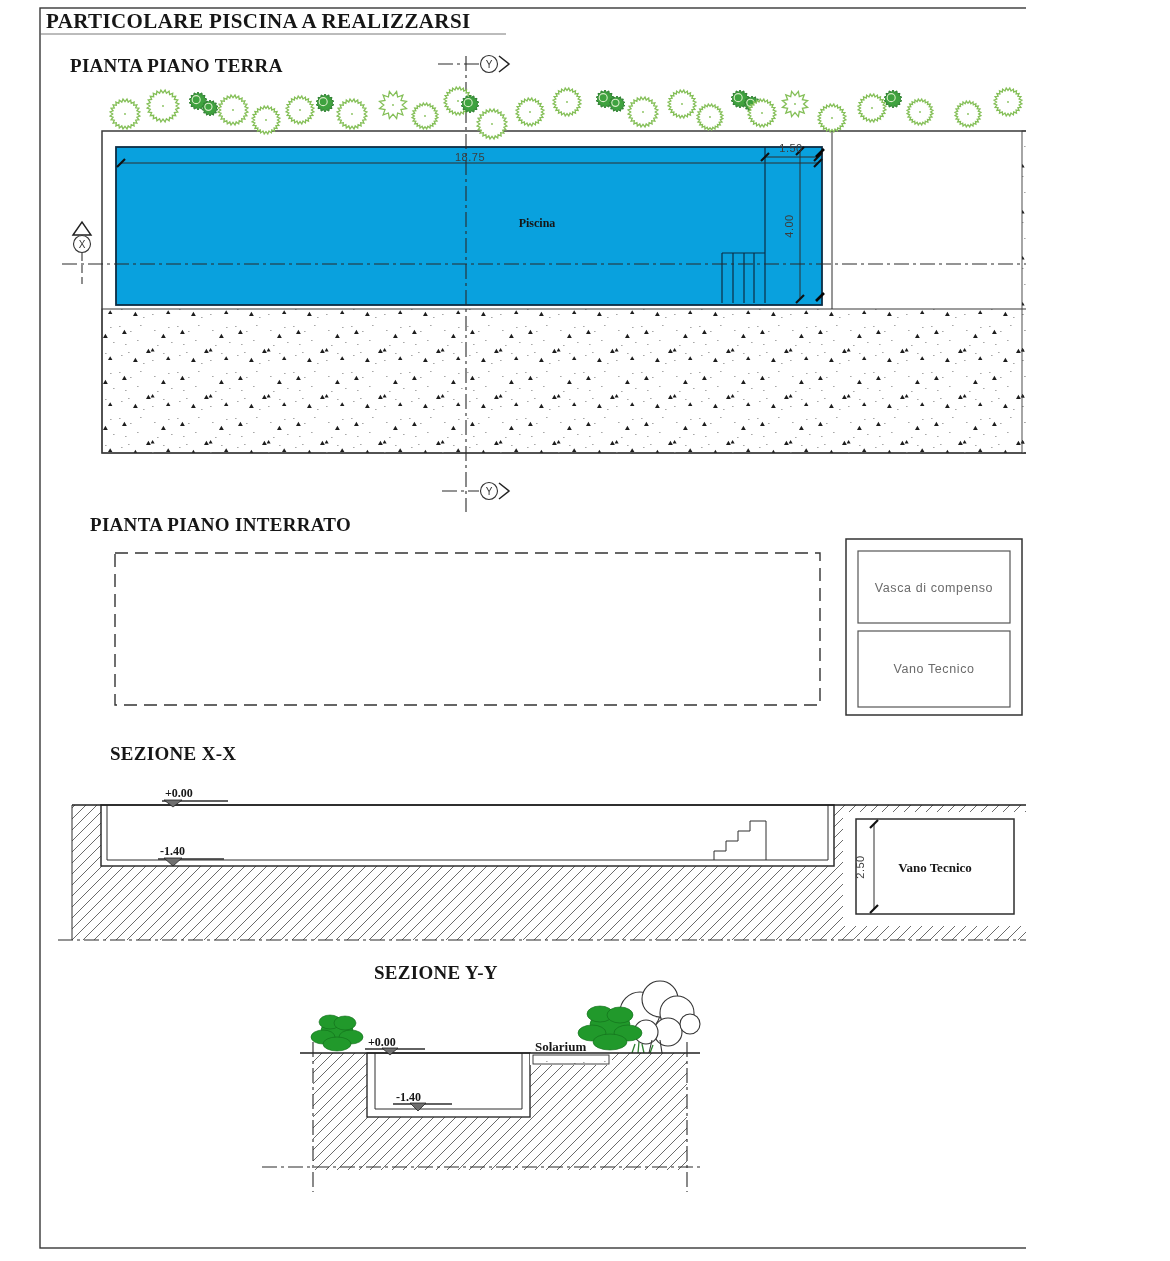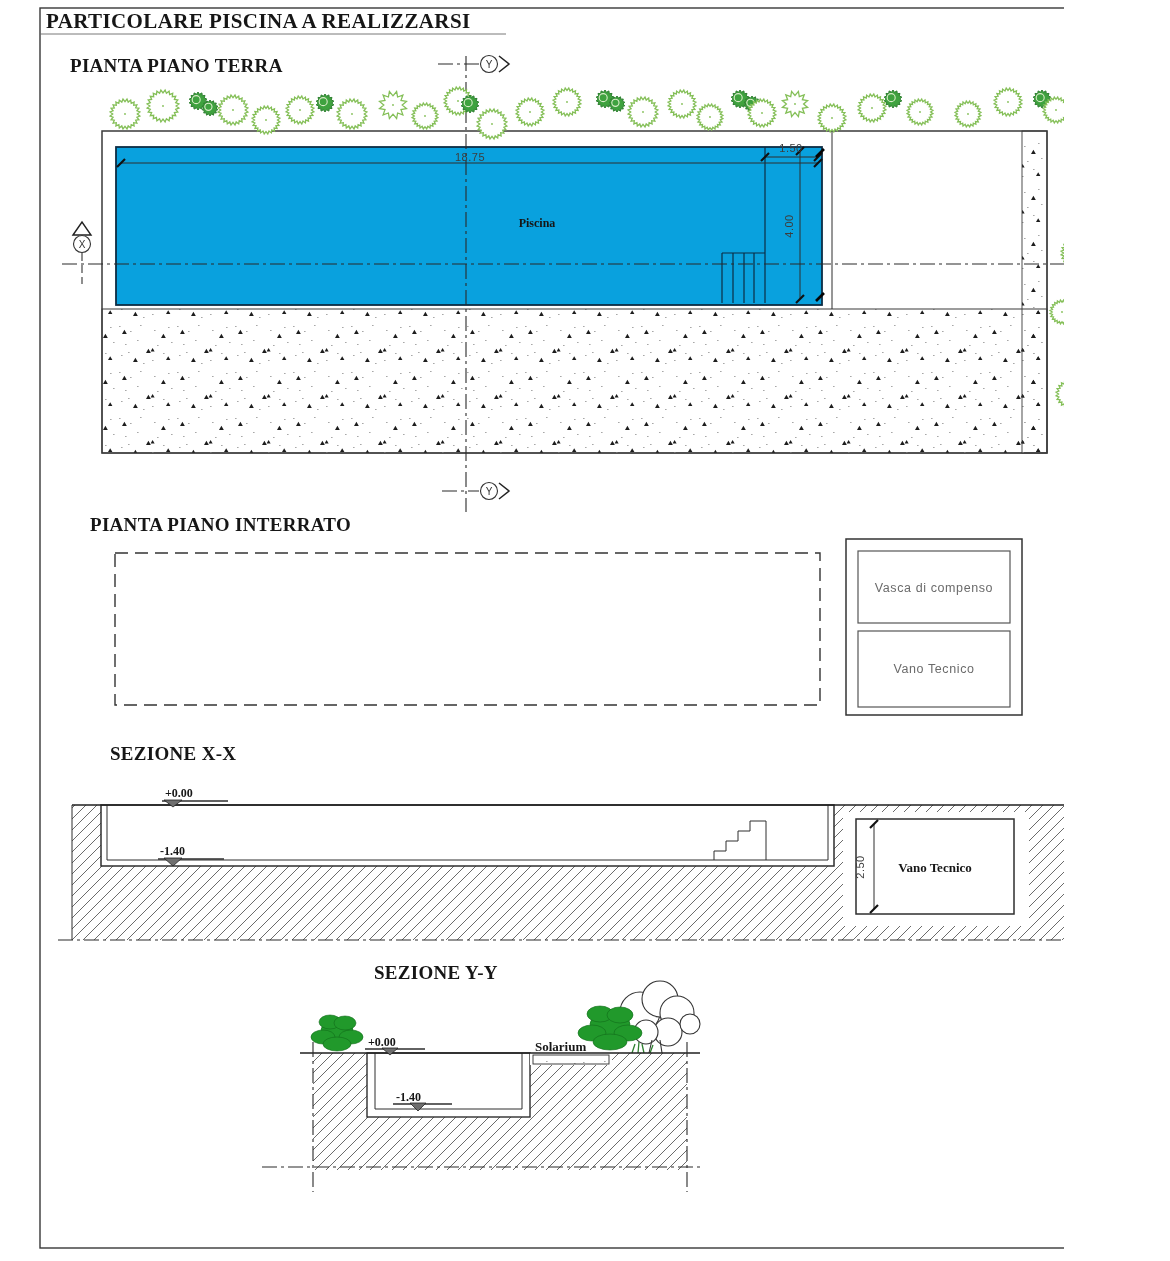--- a/index.html
+++ b/index.html
@@ -1,17 +1,17 @@
 <!DOCTYPE html>
 <html><head>
 <meta charset="utf-8">
 <style>
   html,body{margin:0;padding:0;background:#fff;}
   #page{position:relative;width:1026px;height:1261px;background:#ffffff;overflow:hidden;
-        font-family:"Liberation Serif",serif;padding-left:38px;}
+        font-family:"Liberation Serif",serif;}
   svg{position:absolute;left:0;top:0;}
   text.ts{font-family:"Liberation Serif",serif;font-weight:bold;fill:#161616;}
   text.t21{font-size:21px;letter-spacing:.4px;}
   text.t19{font-size:19px;letter-spacing:.3px;}
   text.t13{font-size:13px;}
   text.t12{font-size:12px;}
   text.dim{font-family:"Liberation Sans",sans-serif;font-size:11px;fill:#3d3d3d;letter-spacing:.5px;}
   text.lbl{font-family:"Liberation Sans",sans-serif;font-size:12.5px;fill:#6b6b6b;letter-spacing:.6px;}
   text.mk{font-family:"Liberation Sans",sans-serif;font-size:10px;fill:#333;}
   .ln{stroke:#2e2e2e;stroke-width:1.4;fill:none;}

